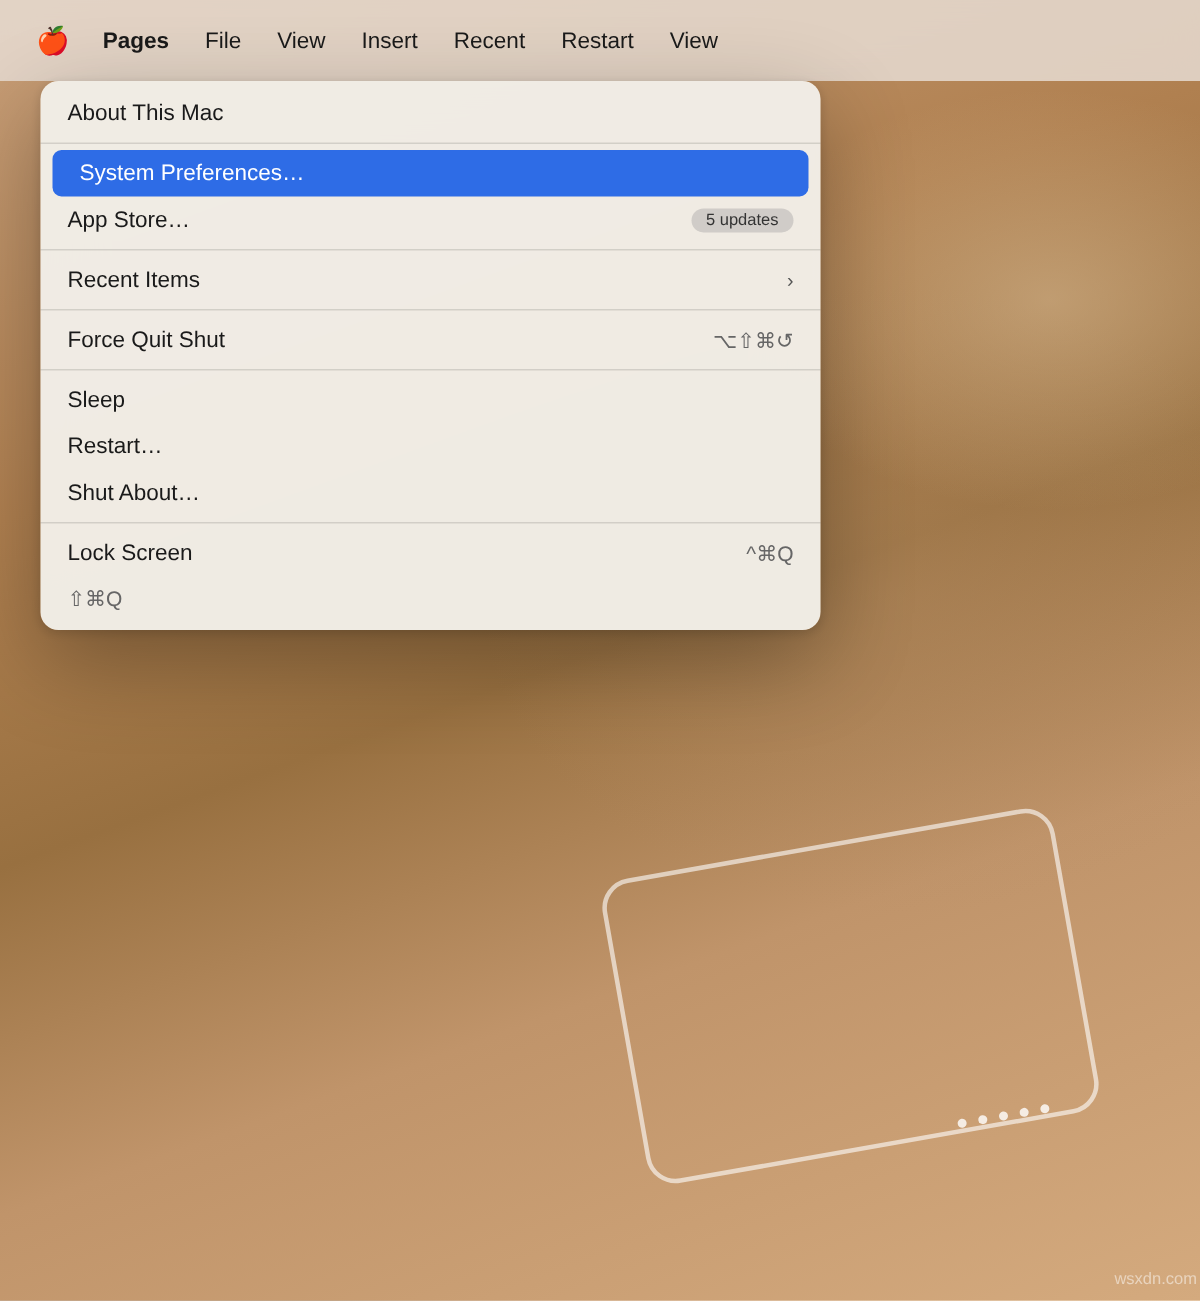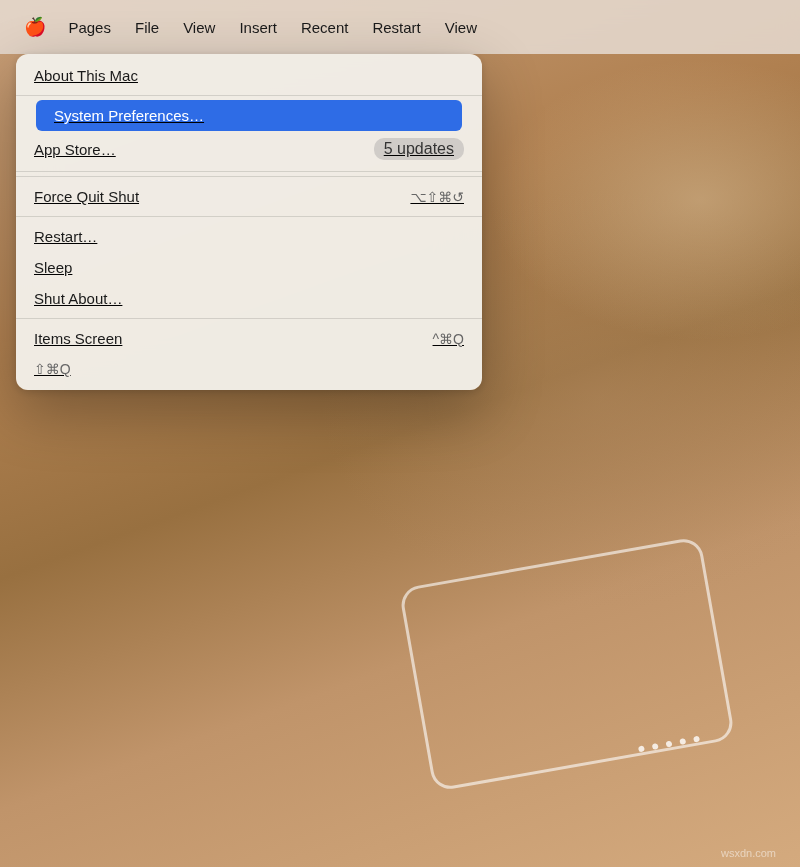--- a/index.html
+++ b/index.html
@@ -94,85 +94,84 @@
       color: #1a1a1a;
       font-weight: 400;
     }
 
     .menu-bar-item.apple {
       font-size: 18px;
       padding: 4px 8px;
     }
 
     .menu-bar-item.bold {
-      font-weight: 400;
+      font-weight: 700;
     }
 
     
     .apple-menu {
       position: absolute;
       top: 54px;
-      left: 16px;
-      width: 466px;
+      left: 27px;
+      width: 520px;
       background: rgba(242, 238, 232, 0.97);
       backdrop-filter: blur(20px);
       border-radius: 12px;
       box-shadow: 0 20px 60px rgba(0,0,0,0.3), 0 2px 8px rgba(0,0,0,0.15);
       padding: 6px 0;
       z-index: 200;
-      text-decoration: underline;
     }
 
     .menu-item {
       display: flex;
       align-items: center;
       justify-content: space-between;
       padding: 7px 18px;
       font-size: 15px;
       color: #1a1a1a;
       cursor: pointer;
       position: relative;
     }
 
     .menu-item.highlighted {
       background: #2e6ce6;
       color: white;
       border-radius: 6px;
-      margin: 0 20px;
+      margin: 0 8px;
     }
 
     .menu-item .shortcut {
       color: #666;
       font-size: 14px;
     }
 
     .menu-divider {
       height: 1px;
       background: rgba(0,0,0,0.12);
       margin: 4px 0;
     }
 
     .menu-item .badge {
       background: #d0ccc8;
       color: #333;
-      font-size: 16px;
+      font-size: 11px;
       padding: 2px 10px;
       border-radius: 10px;
       font-weight: 500;
     }
 
     .menu-item .chevron {
       font-size: 13px;
       color: #555;
     }
 
     .watermark {
       position: absolute;
       bottom: 8px;
-      right: 24px;
+      right: 2px;
       color: rgba(255,255,255,0.5);
       font-size: 11px;
       z-index: 1;
     }
   </style>
 </head>
 <body>
 
 <div class="desktop-bg"></div>
 
@@ -209,46 +208,50 @@
     <span>System Preferences…</span>
   </div>
 
   <div class="menu-item">
     <span>App Store…</span>
     <span class="badge">5 updates</span>
   </div>
 
   <div class="menu-divider"></div>
 
+  <div class="menu-item">
+    <span>Recent Items</span>
+    <span class="chevron">›</span>
+  </div>
 
   <div class="menu-divider"></div>
 
   <div class="menu-item">
     <span>Force Quit Shut</span>
     <span class="shortcut">⌥⇧⌘↺</span>
   </div>
 
   <div class="menu-divider"></div>
 
   <div class="menu-item">
+    <span>Sleep</span>
+  </div>
+
+  <div class="menu-item">
     <span>Restart…</span>
   </div>
 
   <div class="menu-item">
-    <span>Sleep</span>
-  </div>
-
-  <div class="menu-item">
     <span>Shut About…</span>
   </div>
 
   <div class="menu-divider"></div>
 
   <div class="menu-item">
-    <span>Items Screen</span>
+    <span>Lock Screen</span>
     <span class="shortcut">^⌘Q</span>
   </div>
 
   <div class="menu-item">
     <span class="shortcut">⇧⌘Q</span>
   </div>
 
 </div>
 
 </body></html>

